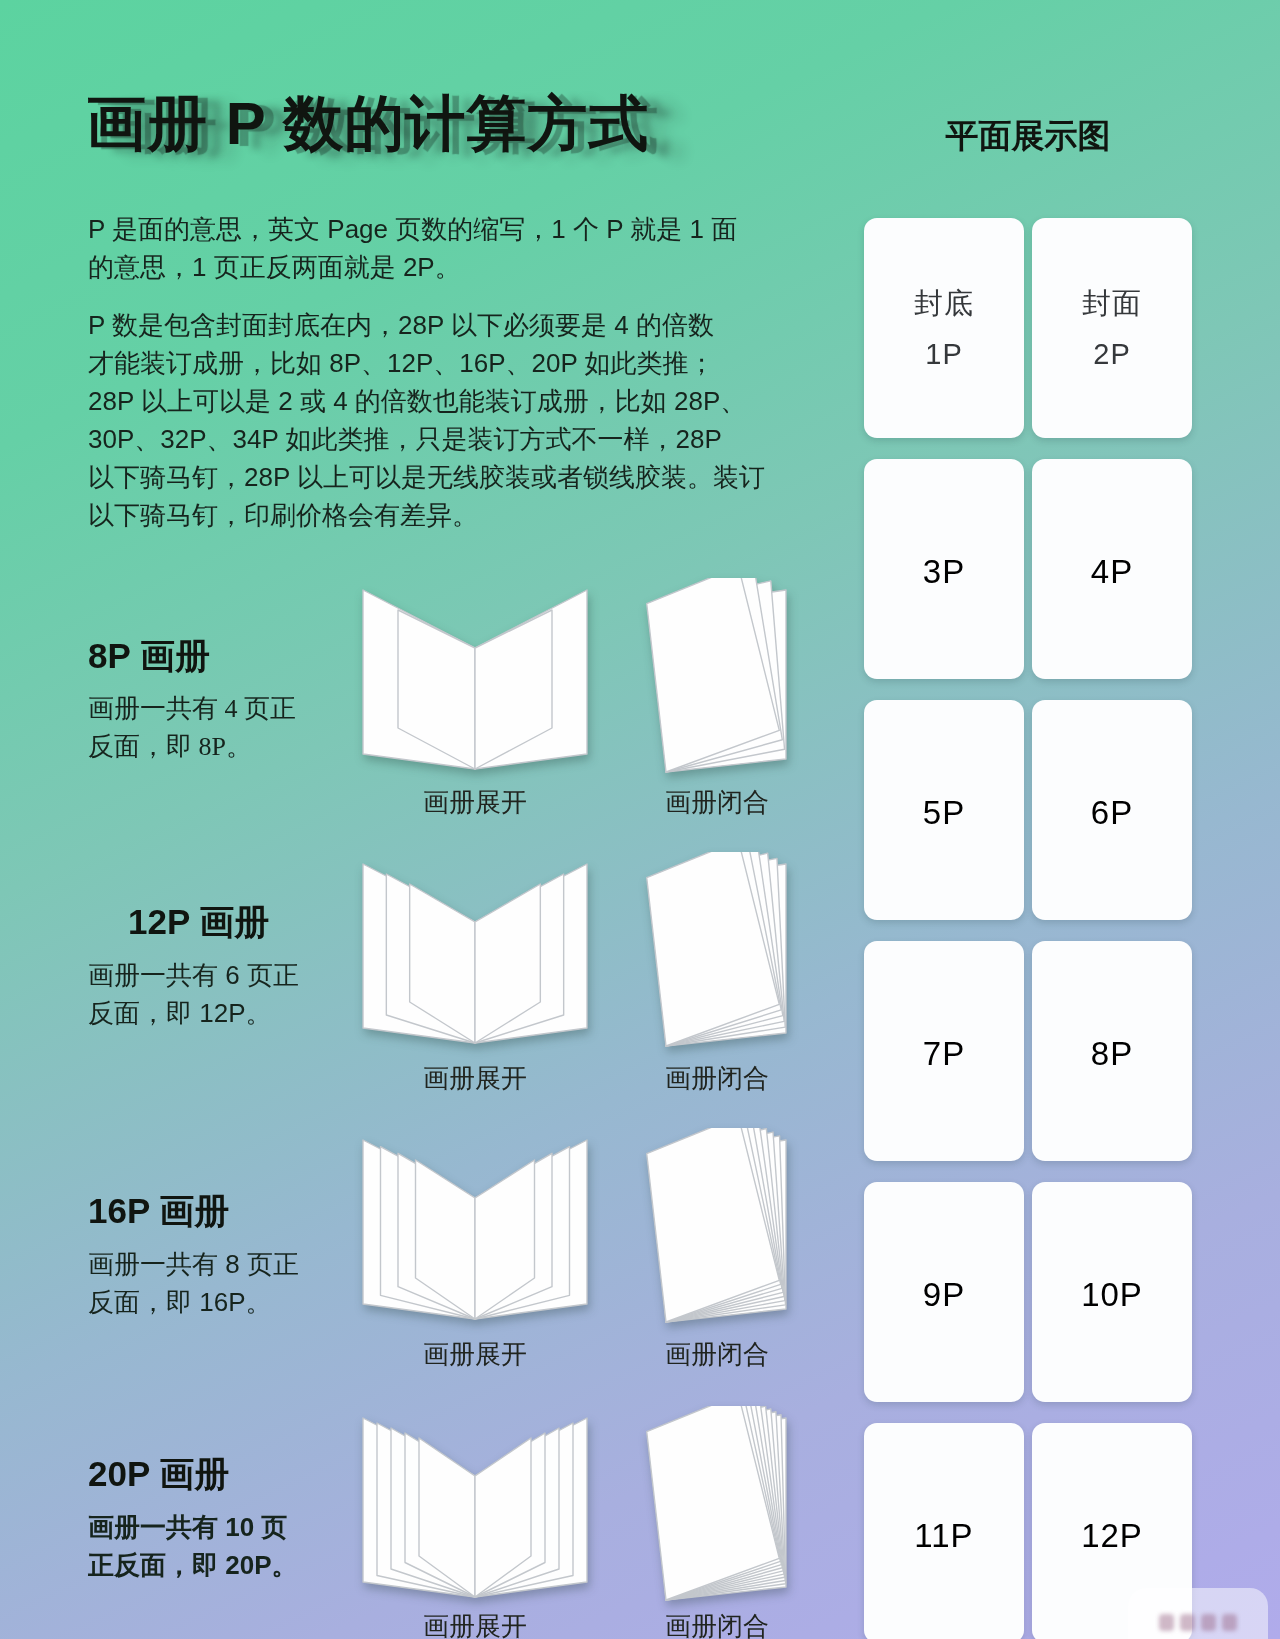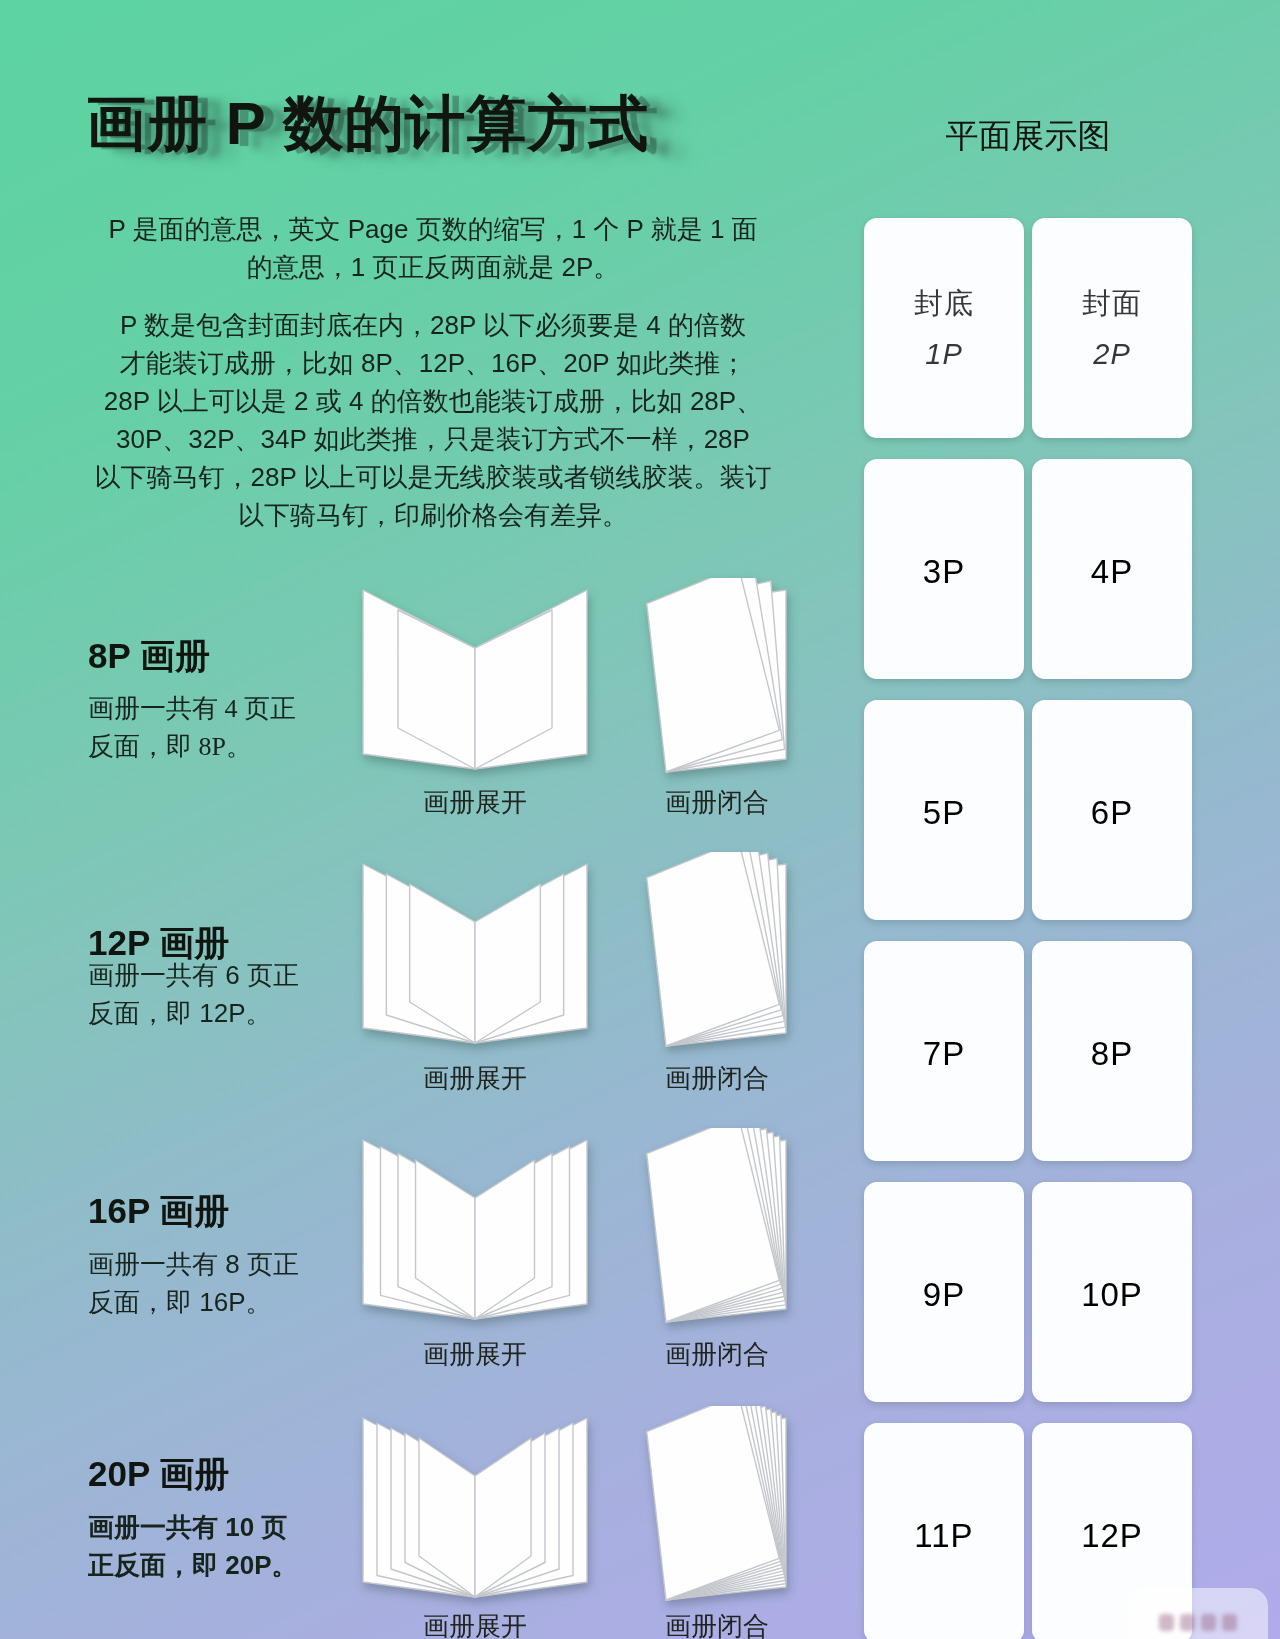--- a/index.html
+++ b/index.html
@@ -20,24 +20,24 @@
   .main-title{
     position:absolute;left:86px;top:84px;
     font-size:60px;font-weight:900;letter-spacing:1px;
     color:#101510;white-space:nowrap;
     text-shadow:10px 2px 1px rgba(18,32,26,.32),
                 22px 5px 7px rgba(18,32,26,.26),
                 36px 8px 14px rgba(18,32,26,.16);
   }
   .plane-title{
     position:absolute;left:864px;top:114px;width:328px;
-    text-align:center;font-size:33px;font-weight:400;color:#101510;
+    text-align:center;font-size:33px;font-weight:700;color:#101510;
   }
   .intro{position:absolute;left:88px;top:210px;width:690px;}
-  .intro .para{margin:0 0 20px 0;text-align:center;}
+  .intro .para{margin:0 0 20px 0;}
   .line{font-size:26px;line-height:38px;white-space:nowrap;color:#16241d;}
   .sec-heading{
     position:absolute;left:88px;
     font-size:35px;line-height:38px;font-weight:900;color:#101510;white-space:nowrap;
   }
   .sec-desc{position:absolute;left:88px;width:260px;}
   .book-svg{position:absolute;filter:drop-shadow(2px 5px 5px rgba(20,45,40,.28));}
   .book-svg polygon{
     fill:#fefefe;
     stroke:var(--page-stroke,#c3c7cc);
@@ -50,21 +50,21 @@
   .grid{position:absolute;left:864px;top:218px;width:328px;}
   .grid-row{display:flex;gap:8px;height:220px;margin-bottom:21px;}
   .page-card{
     flex:1;background:var(--card-bg,#fcfdfe);
     box-shadow:0 3px 7px rgba(30,55,60,.18);
     display:flex;flex-direction:column;align-items:center;justify-content:center;
     border-radius:13px;
   }
   .page-card .label-single{font-size:33px;color:#000000;letter-spacing:1px;margin-top:6px;}
   .page-card .label-duo{font-size:29px;line-height:34px;color:#35383b;letter-spacing:1px;}
-  .page-card .label-duo + .label-duo{margin-top:17px;font-style:italic;}
+  .page-card .label-duo + .label-duo{margin-top:17px;}
   .watermark{
     position:absolute;left:1128px;top:1588px;width:140px;height:68px;
     background:rgba(255,255,255,.5);border-radius:18px;
     display:flex;align-items:center;justify-content:center;gap:6px;
   }
   .watermark .wm-glyph{
     width:15px;height:17px;border-radius:4px;
     background:rgba(150,100,130,.45);filter:blur(2px);
   }
 </style>
@@ -101,21 +101,21 @@
         <polygon points="125,70 202,32 202,150 125,191"></polygon>
       </svg>
       <svg viewBox="0 0 150 200" class="book-svg" style="left: 642px; top: 578px; width: 150px; height: 200px;">
         <polygon points="46,26 144,12 144,181 24,194"></polygon>
         <polygon points="46,26 144,12 144,181 24,194" transform="rotate(-4.666666666666667 24 194)"></polygon>
         <polygon points="46,26 144,12 144,181 24,194" transform="rotate(-9.333333333333334 24 194)"></polygon>
         <polygon points="46,26 144,12 144,181 24,194" transform="rotate(-14 24 194)"></polygon>
       </svg>
       <div class="book-caption" style="left: 350px; width: 250px; top: 787px;">画册展开</div>
       <div class="book-caption" style="left: 636px; width: 162px; top: 787px;">画册闭合</div>
-      <div class="sec-heading" style="top: 924px;">12P 画册</div>
+      <div class="sec-heading" style="top: 903px; margin-left: 40px;">12P 画册</div>
       <div class="sec-desc" style="top: 956px;">
         <div class="line">画册一共有 6 页正</div>
         <div class="line">反面，即 12P。</div>
       </div>
       <svg viewBox="0 0 250 200" class="book-svg" style="left: 350px; top: 852px; width: 250px; height: 200px;">
         <polygon points="125,70 13,12 13,176 125,191"></polygon>
         <polygon points="125,70 237,12 237,176 125,191"></polygon>
         <polygon points="125,70 36.33333333333333,22 36.33333333333333,163 125,191"></polygon>
         <polygon points="125,70 213.66666666666669,22 213.66666666666669,163 125,191"></polygon>
         <polygon points="125,70 59.66666666666666,32 59.66666666666666,150 125,191"></polygon>

